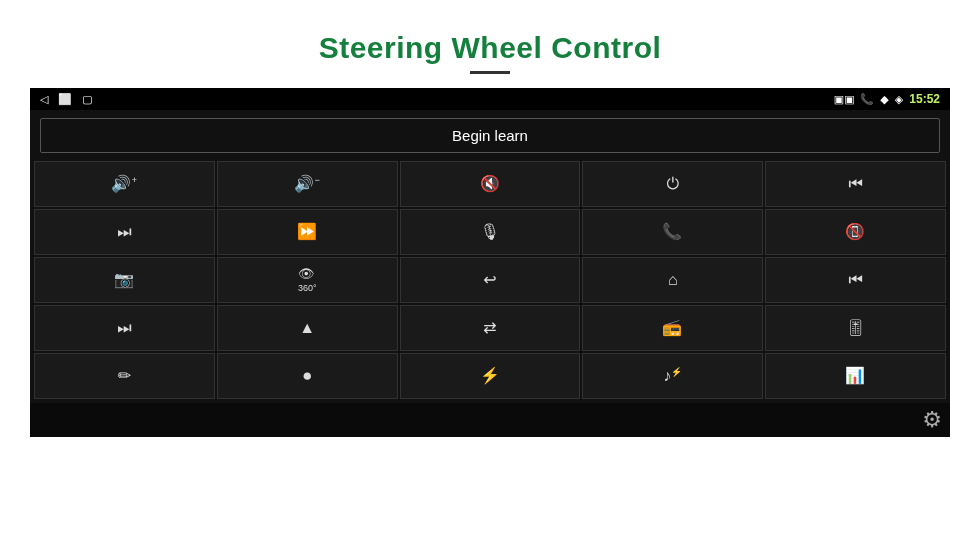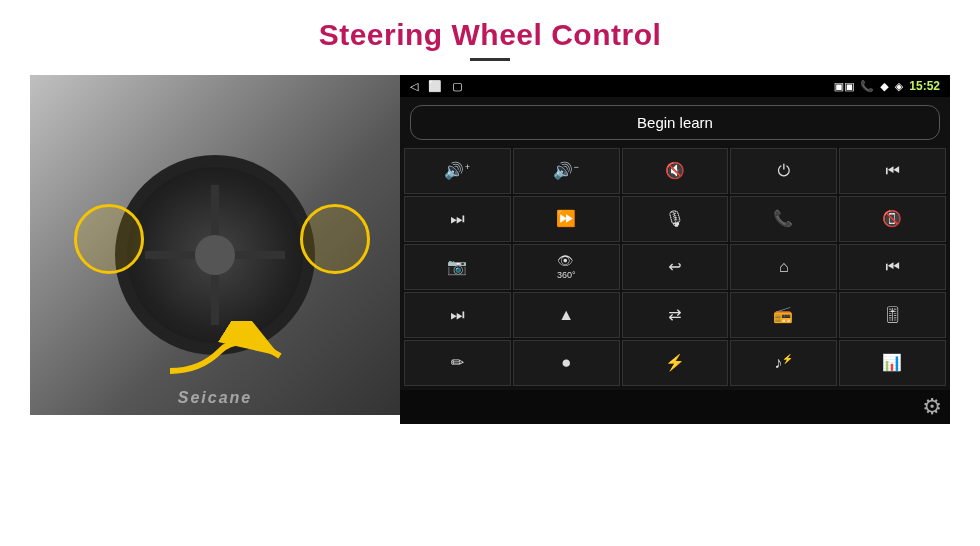--- a/index.html
+++ b/index.html
@@ -21,22 +21,23 @@
     }
 
     .title-section {
       text-align: center;
       margin-bottom: 6px;
     }
 
     .page-title {
       font-size: 30px;
       font-weight: 900;
-      color: #be185d;
+      color: #15803d;
       letter-spacing: 0.5px;
+      margin-top: 13px;
     }
 
     .title-divider {
       width: 40px;
       height: 3px;
       background: #333;
       margin: 6px auto 8px;
     }
 
     .subtitle {
@@ -218,21 +219,21 @@
 
     .begin-learn-btn {
       width: 100%;
       border: 1.5px solid #555;
       background: transparent;
       color: #fff;
       font-size: 15px;
       padding: 8px 12px;
       cursor: pointer;
       text-align: center;
-      border-radius: 12px;
+      border-radius: 2px;
     }
 
     
     .controls-grid {
       display: grid;
       grid-template-columns: repeat(5, 1fr);
       gap: 2px;
       padding: 0 4px 4px;
       flex: 1;
     }
@@ -281,48 +282,20 @@
 <body>
 
 <div class="page-container">
   <div class="title-section">
     <h1 class="page-title">Steering Wheel Control</h1>
     <div class="title-divider"></div>
   </div>
 
   <div class="main-content">
 
-    <div class="car-image-area">
-      <div class="car-bg">
-
-        <div class="steering-wheel">
-          <div class="wheel-outer">
-            <div class="wheel-spoke wheel-spoke-h"></div>
-            <div class="wheel-spoke wheel-spoke-v"></div>
-            <div class="wheel-center"></div>
-          </div>
-        </div>
-
-        <div class="highlight-circle highlight-left"></div>
-        <div class="highlight-circle highlight-right"></div>
-
-        <div class="arrow-area">
-          <svg class="arrow-svg" viewBox="0 0 130 70">
-            <defs>
-              <marker id="arrowhead" markerWidth="10" markerHeight="7" refX="10" refY="3.5" orient="auto">
-                <polygon points="0 0, 10 3.5, 0 7" fill="#f5c400"></polygon>
-              </marker>
-            </defs>
-            <path d="M 10 50 Q 40 50 60 30 Q 80 10 120 35" stroke="#f5c400" stroke-width="6" fill="none" marker-end="url(#arrowhead)"></path>
-          </svg>
-        </div>
-
-        <div class="watermark">Seicane</div>
-      </div>
-    </div>
 
     <div class="android-panel">
 
       <div class="status-bar">
         <div class="status-left">
           <span class="status-icon">◁</span>
           <span class="status-icon">⬜</span>
           <span class="status-icon">▢</span>
         </div>
         <div class="status-right">

